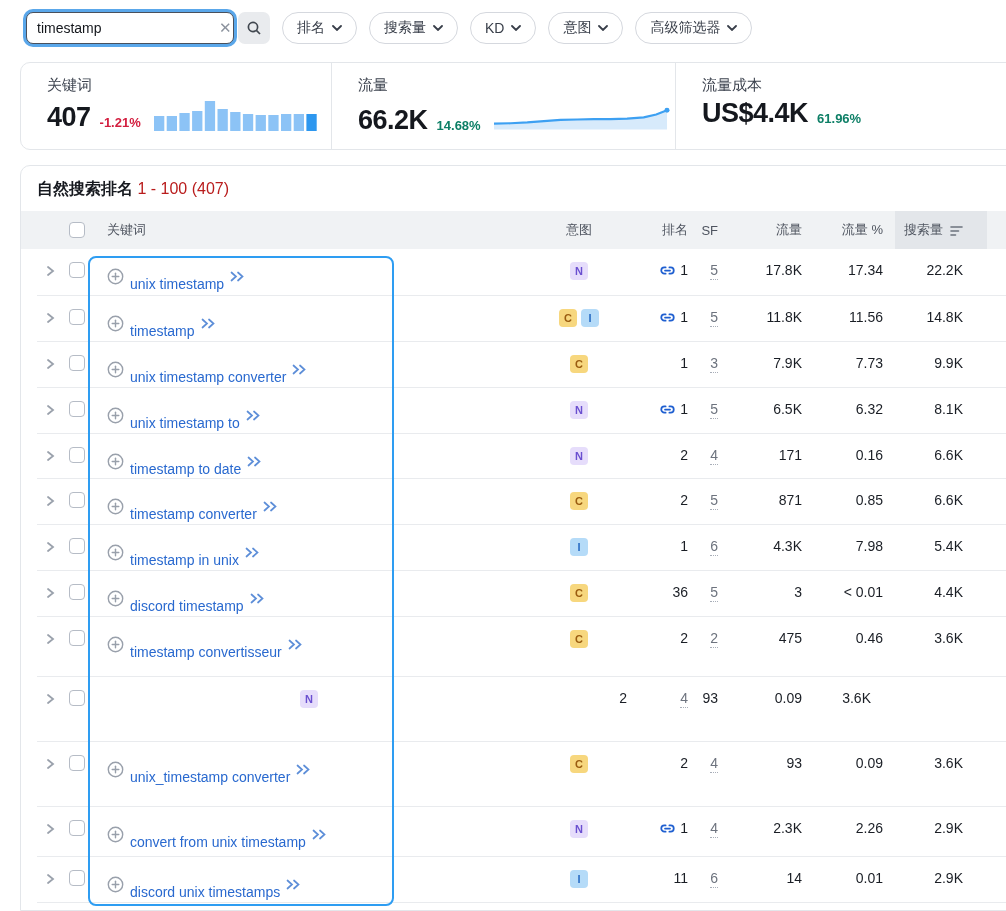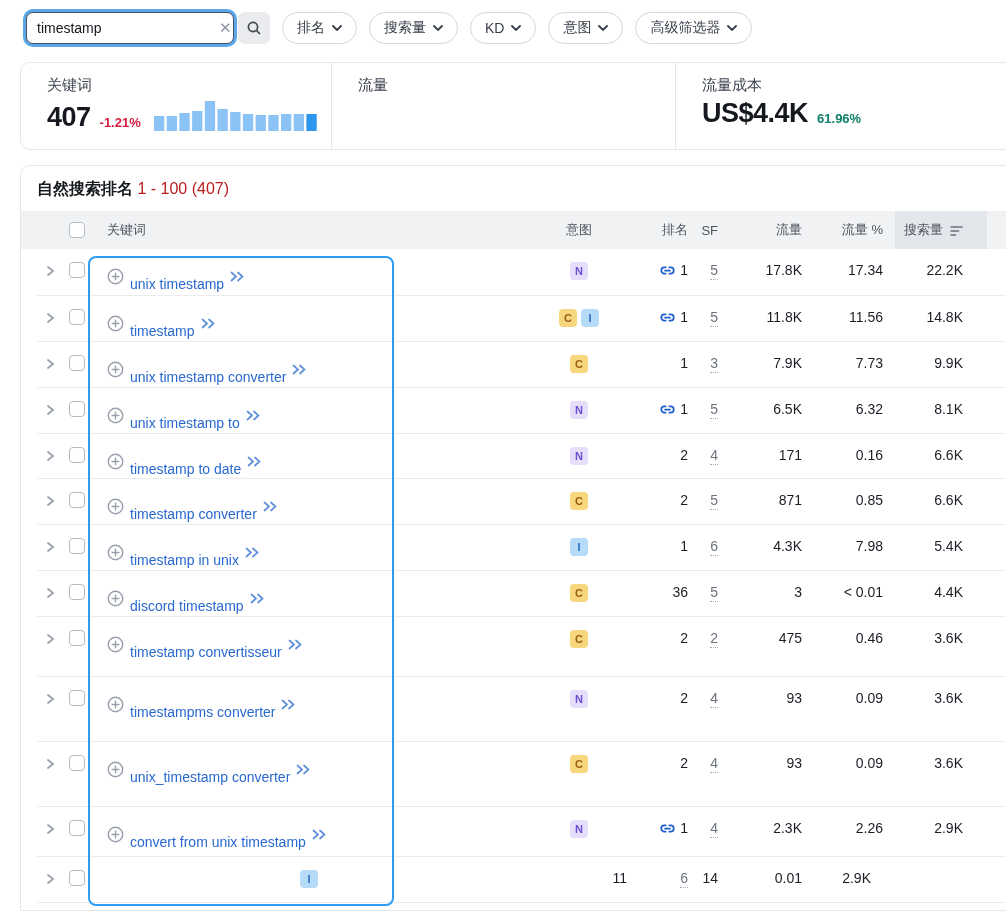--- a/index.html
+++ b/index.html
@@ -139,20 +139,29 @@
           <rect x="101.6" y="15.0" width="10.3" height="16" fill="#8cc3f6"></rect>
           <rect x="114.3" y="15.0" width="10.3" height="16" fill="#8cc3f6"></rect>
           <rect x="127.0" y="14.0" width="10.3" height="17" fill="#8cc3f6"></rect>
           <rect x="139.7" y="14.0" width="10.3" height="17" fill="#8cc3f6"></rect>
           <rect x="152.4" y="14.0" width="10.3" height="17" fill="#2d97ef"></rect>
         </svg>
     </div>
   </div>
   <div class="stat stat2">
     <div class="stat-label">流量</div>
+    <div class="stat-row">
+      <span class="stat-value">66.2K</span>
+      <span class="stat-delta delta-green">14.68%</span>
+      <svg class="mini-chart" id="spark-svg" width="218" height="34" viewBox="0 0 218 34">
+          <polygon points="0,25 20,24.5 40,23.5 60,22 80,20.5 100,20 120,19.5 140,19.5 160,19 180,17.5 195,14 208,9 208,32 0,32" fill="#d7eafb"></polygon>
+          <polyline points="0,25 20,24.5 40,23.5 60,22 80,20.5 100,20 120,19.5 140,19.5 160,19 180,17.5 195,14 208,9" fill="none" stroke="#3da0f2" stroke-width="2.6" stroke-linecap="round"></polyline>
+          <circle cx="208" cy="9" r="3" fill="#3da0f2"></circle>
+        </svg>
+    </div>
   </div>
   <div class="stat stat3">
     <div class="stat-label">流量成本</div>
     <div class="stat-row">
       <span class="stat-value">US$4.4K</span>
       <span class="stat-delta delta-green">61.96%</span>
     </div>
   </div>
 </div>
 
@@ -587,36 +596,20 @@
 
   <div class="tgrid trow" style="min-height: 65px;">
     <div class="cell c-exp">
       <svg width="12" height="12" viewBox="0 0 12 12" fill="none" stroke="#9aa1ac" stroke-width="1.8" stroke-linecap="round">
             <polyline points="4,2 9,6 4,10"></polyline>
           </svg>
     </div>
     <div class="cell c-cb">
           <span class="checkbox"></span>
         </div>
-    <div class="cell c-kw">
-      <span class="plus-icon">
-        <svg width="17" height="17" viewBox="0 0 17 17" fill="none" stroke="#99a0ab" stroke-width="1.4" stroke-linecap="round">
-              <circle cx="8.5" cy="8.5" r="7.2"></circle>
-              <line x1="8.5" y1="5.2" x2="8.5" y2="11.8"></line>
-              <line x1="5.2" y1="8.5" x2="11.8" y2="8.5"></line>
-            </svg>
-      </span>
-      <a class="kw-link">timestampms converter</a>
-      <span class="dbl-icon">
-        <svg width="15" height="11" viewBox="0 0 15 11" fill="none" stroke="#5d8ed8" stroke-width="1.7" stroke-linecap="round">
-              <polyline points="1.5,1.5 6,5.5 1.5,9.5"></polyline>
-              <polyline points="8,1.5 12.5,5.5 8,9.5"></polyline>
-            </svg>
-      </span>
-    </div>
     <div class="cell c-center intent-cell">
           <span class="badge" style="background: rgb(230, 221, 251); color: rgb(106, 79, 208);">N</span>
         </div>
     <div class="cell c-right c-rank">
 
       <span class="rank-val">2</span>
     </div>
     <div class="cell c-right">
           <span class="sf-val">4</span>
         </div>
@@ -720,20 +713,36 @@
 
   <div class="tgrid trow" style="min-height: 46px;">
     <div class="cell c-exp">
       <svg width="12" height="12" viewBox="0 0 12 12" fill="none" stroke="#9aa1ac" stroke-width="1.8" stroke-linecap="round">
             <polyline points="4,2 9,6 4,10"></polyline>
           </svg>
     </div>
     <div class="cell c-cb">
           <span class="checkbox"></span>
         </div>
+    <div class="cell c-kw">
+      <span class="plus-icon">
+        <svg width="17" height="17" viewBox="0 0 17 17" fill="none" stroke="#99a0ab" stroke-width="1.4" stroke-linecap="round">
+              <circle cx="8.5" cy="8.5" r="7.2"></circle>
+              <line x1="8.5" y1="5.2" x2="8.5" y2="11.8"></line>
+              <line x1="5.2" y1="8.5" x2="11.8" y2="8.5"></line>
+            </svg>
+      </span>
+      <a class="kw-link">discord unix timestamps</a>
+      <span class="dbl-icon">
+        <svg width="15" height="11" viewBox="0 0 15 11" fill="none" stroke="#5d8ed8" stroke-width="1.7" stroke-linecap="round">
+              <polyline points="1.5,1.5 6,5.5 1.5,9.5"></polyline>
+              <polyline points="8,1.5 12.5,5.5 8,9.5"></polyline>
+            </svg>
+      </span>
+    </div>
     <div class="cell c-center intent-cell">
           <span class="badge" style="background: rgb(181, 219, 248); color: rgb(42, 110, 196);">I</span>
         </div>
     <div class="cell c-right c-rank">
 
       <span class="rank-val">11</span>
     </div>
     <div class="cell c-right">
           <span class="sf-val">6</span>
         </div>

